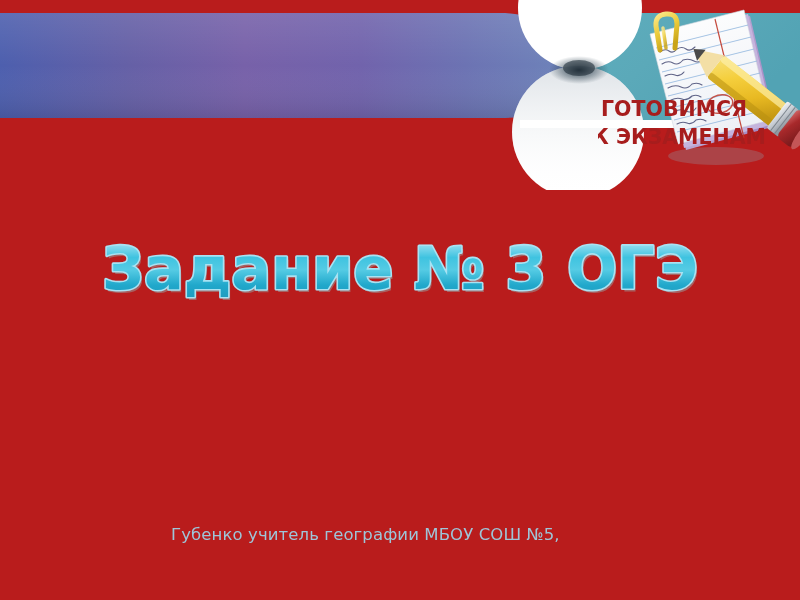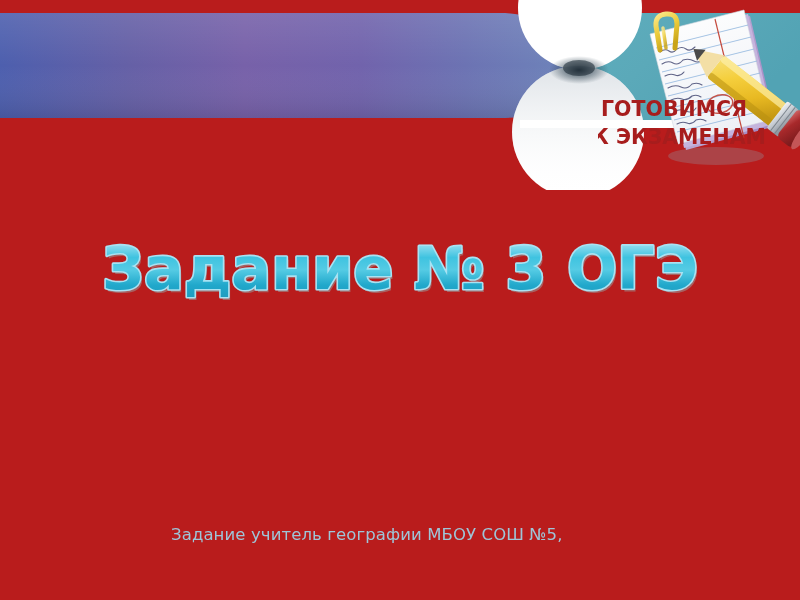--- a/index.html
+++ b/index.html
@@ -249,16 +249,16 @@
 
       <text x="372" y="70" text-anchor="middle" font-family="'DejaVu Sans','Liberation Sans',sans-serif" font-size="59" font-weight="bold" fill="#9a9a9a" opacity="0.55">Задание № 3 ОГЭ</text>
 
       <text x="370" y="67" text-anchor="middle" font-family="'DejaVu Sans','Liberation Sans',sans-serif" font-size="59" font-weight="bold" fill="none" stroke="#a9e2f2" stroke-width="3.2" stroke-linejoin="round">Задание № 3 ОГЭ</text>
 
       <text x="370" y="67" text-anchor="middle" font-family="'DejaVu Sans','Liberation Sans',sans-serif" font-size="59" font-weight="bold" fill="url(#waGrad)">Задание № 3 ОГЭ</text>
     </svg>
   </div>
 
   <div class="subtitle">
-    <div>Задание учитель географии МБОУ СОШ №5,</div>
+    <div>Губенко учитель географии МБОУ СОШ №5,</div>
   </div>
 
 </div>
 
 </body></html>

